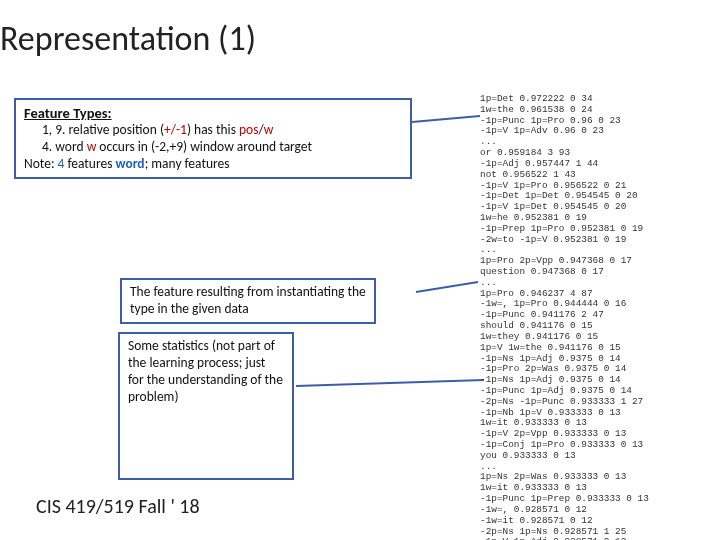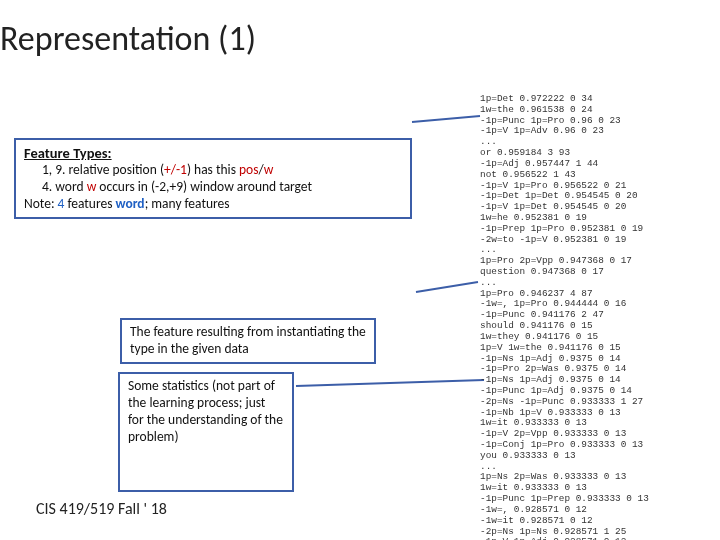--- a/index.html
+++ b/index.html
@@ -20,34 +20,33 @@
     font-weight: 400;
   }
   .box {
     position: absolute;
     background: #fff;
     border: 2px solid #3c5ea8;
     padding: 4px 8px;
     font-size: 13.5px;
     line-height: 1.25;
     color: #111;
-    margin-top: 40px;
   }
   .box1 { left: 14px; top: 98px; width: 398px; }
   .box1 .hdr { font-weight: 700; text-decoration: underline; font-size: 14.5px; }
   .box1 .indent { padding-left: 18px; }
   .hl-red { color: #c00000; }
   .hl-blue { color: #1f60c4; }
   .box2 { left: 120px; top: 278px; width: 256px; }
-  .box3 { left: 118px; top: 332px; width: 176px; height: 120px; }
+  .box3 { left: 118px; top: 332px; width: 176px; height: 148px; }
   .footer {
     position: absolute;
     left: 36px;
     bottom: 22px;
-    font-size: 16px;
+    font-size: 20px;
     color: #222;
   }
   .datalist {
     position: absolute;
     right: 6px;
     top: 94px;
     width: 234px;
     font-family: "Courier New", monospace;
     font-size: 9.4px;
     line-height: 1.15;

